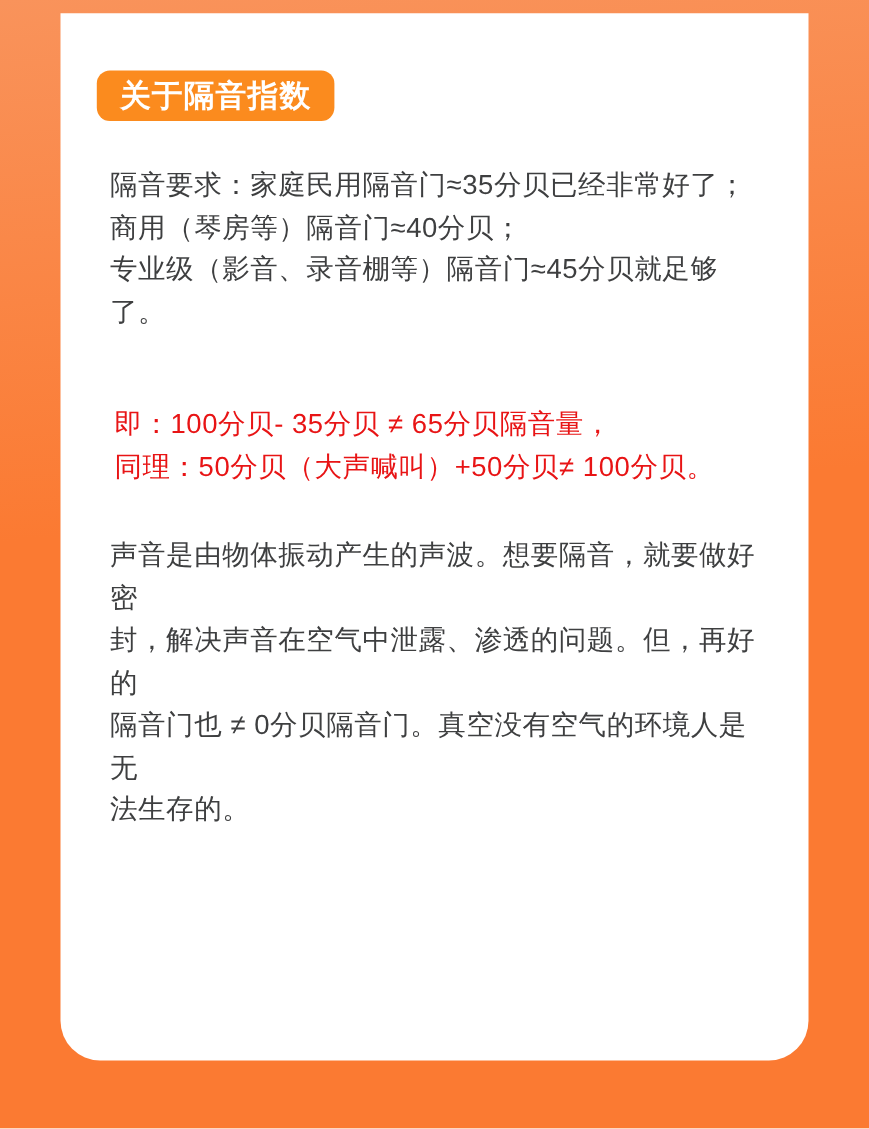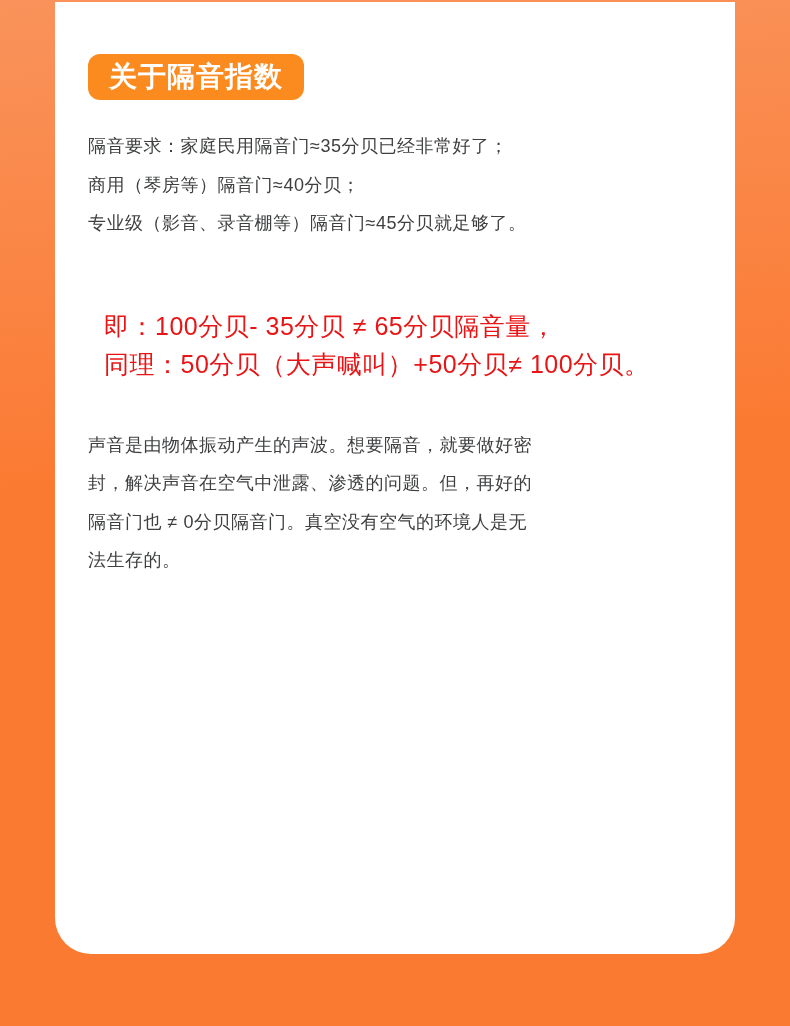--- a/index.html
+++ b/index.html
@@ -17,43 +17,43 @@
     width: 790px;
     height: 1026px;
     background: linear-gradient(175deg,
       var(--page-bg-top, #f9935b) 0%,
       var(--page-bg-bottom, #fb7a32) 45%,
       var(--page-bg-bottom, #fb7a32) 100%);
   }
   .card {
     position: absolute;
     left: 55px;
-    top: 2px;
+    top: 12px;
     width: 680px;
     height: 952px;
     box-sizing: border-box;
     background: var(--card-bg, #ffffff);
     border-radius: 0 0 36px 36px;
     padding: 52px 22px 0 33px;
   }
   .badge {
     display: inline-block;
     background: var(--badge-bg, #fb8b1e);
     color: var(--badge-text, #ffffff);
     font-size: 28px;
     font-weight: bold;
     line-height: 46px;
     padding: 0 21px;
     border-radius: 12px;
     letter-spacing: 1px;
   }
   .body-text {
-    margin: 0;
+    margin: 12px;
     color: var(--body-text, #3e3f40);
-    font-size: 18px;
+    font-size: 25px;
     line-height: 38.5px;
     white-space: pre-line;
     letter-spacing: 0.5px;
   }
   .highlight-text {
     margin: 16px;
     color: var(--highlight-text, #e81415);
     font-size: 25px;
     line-height: 38.5px;
     white-space: pre-line;

